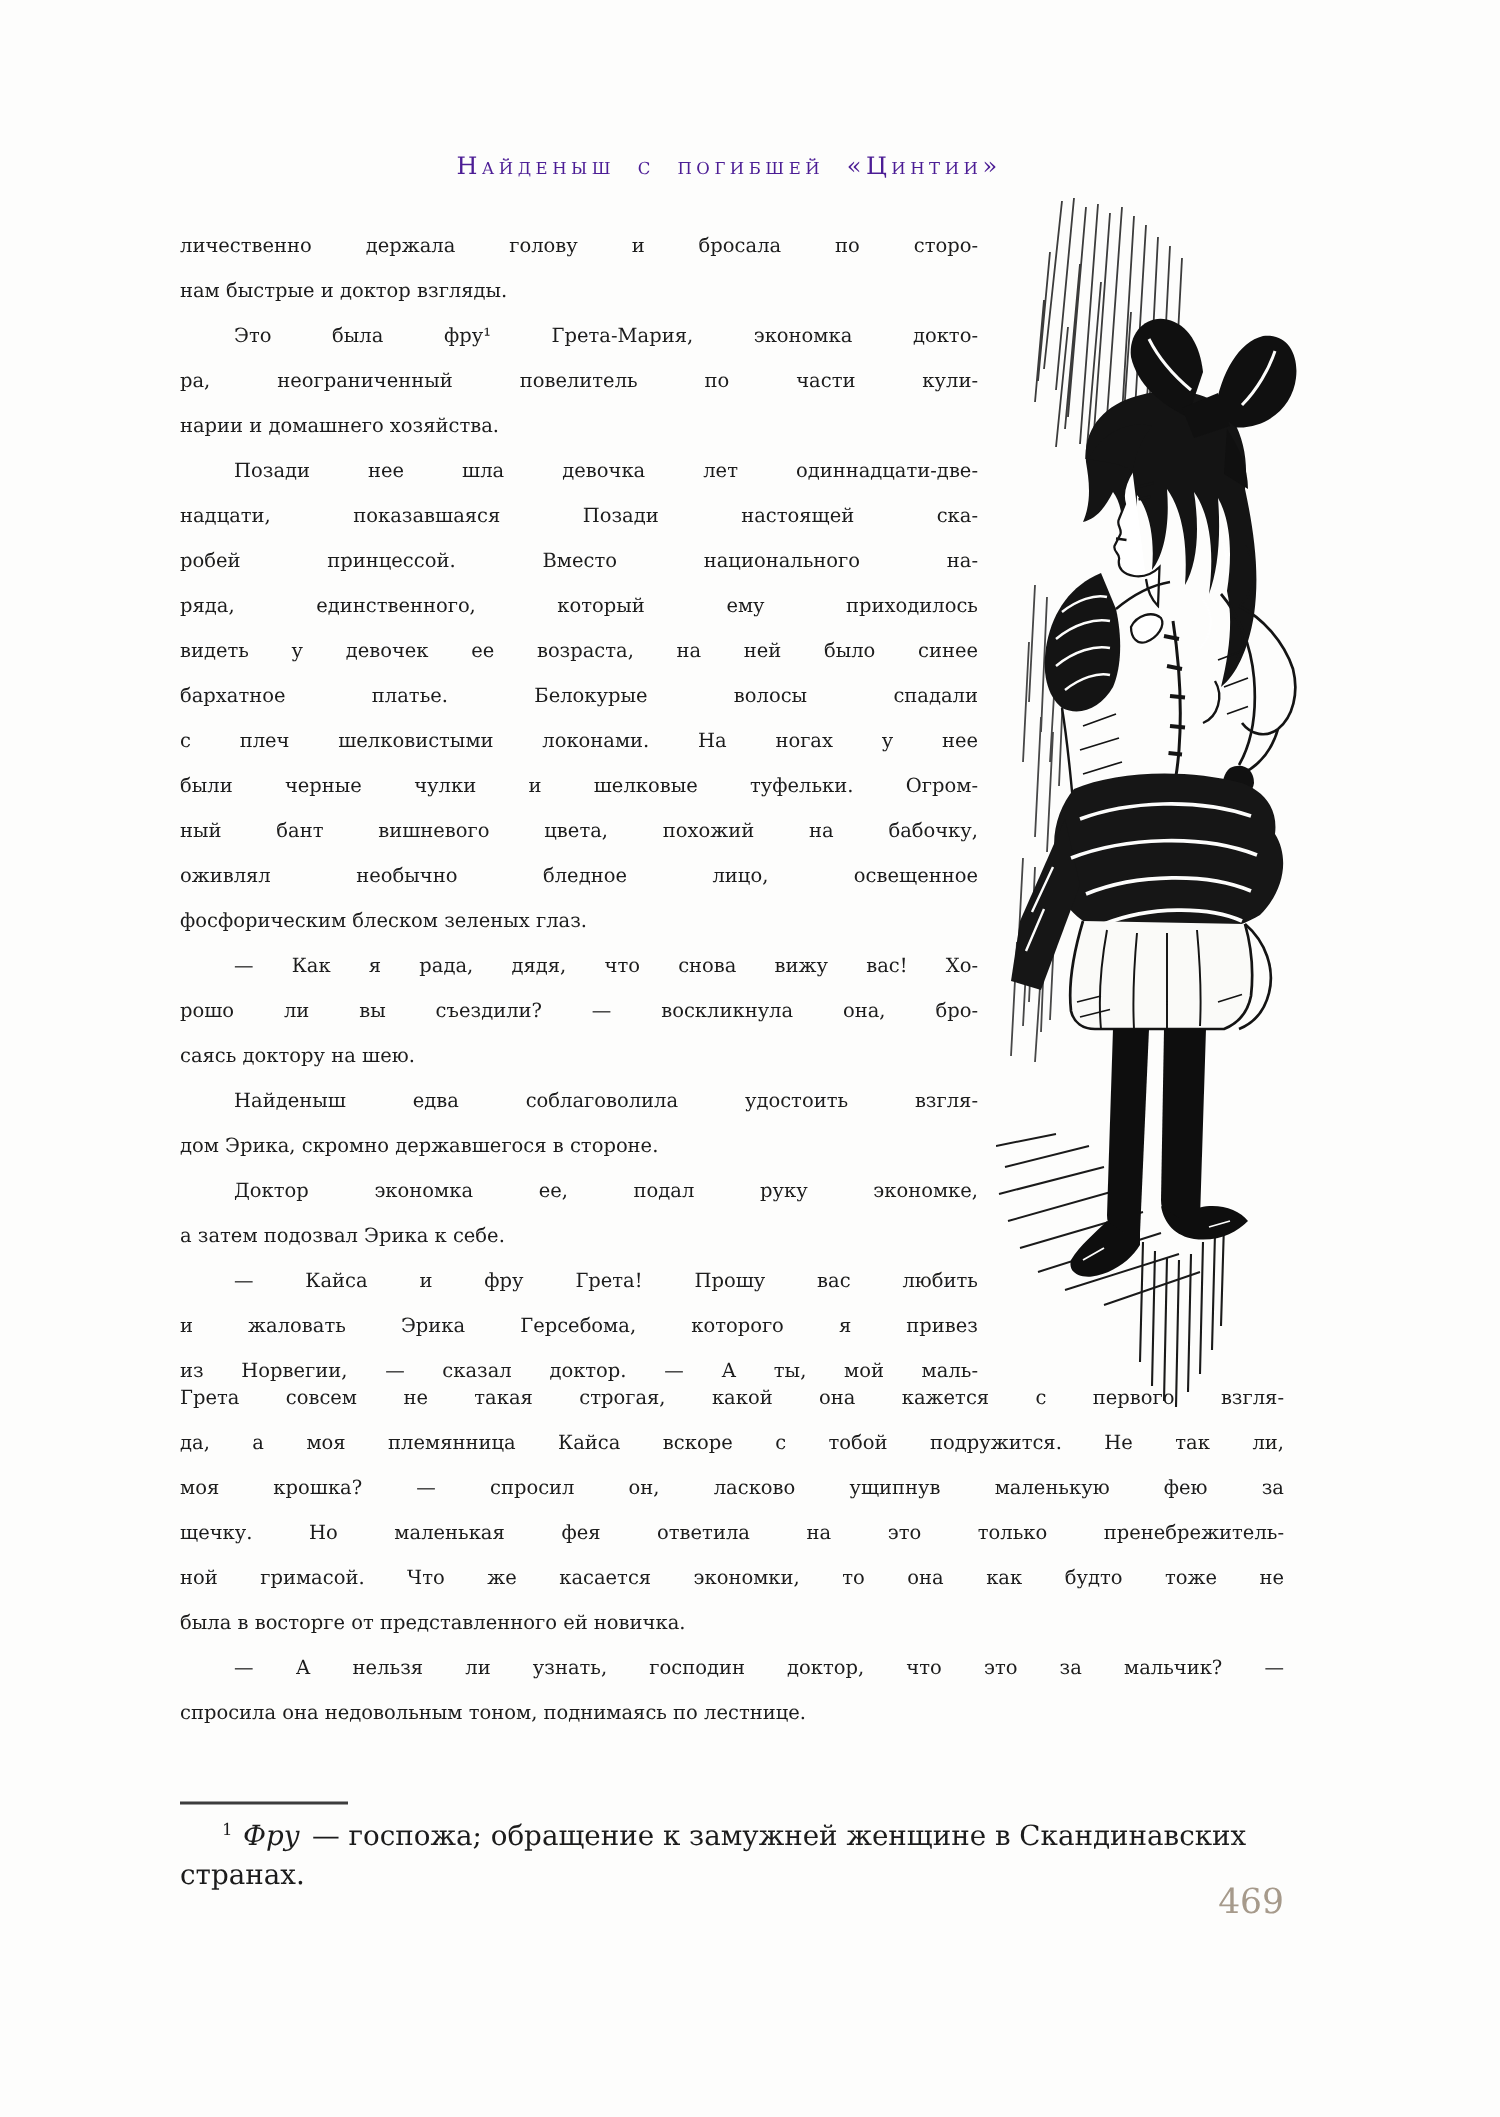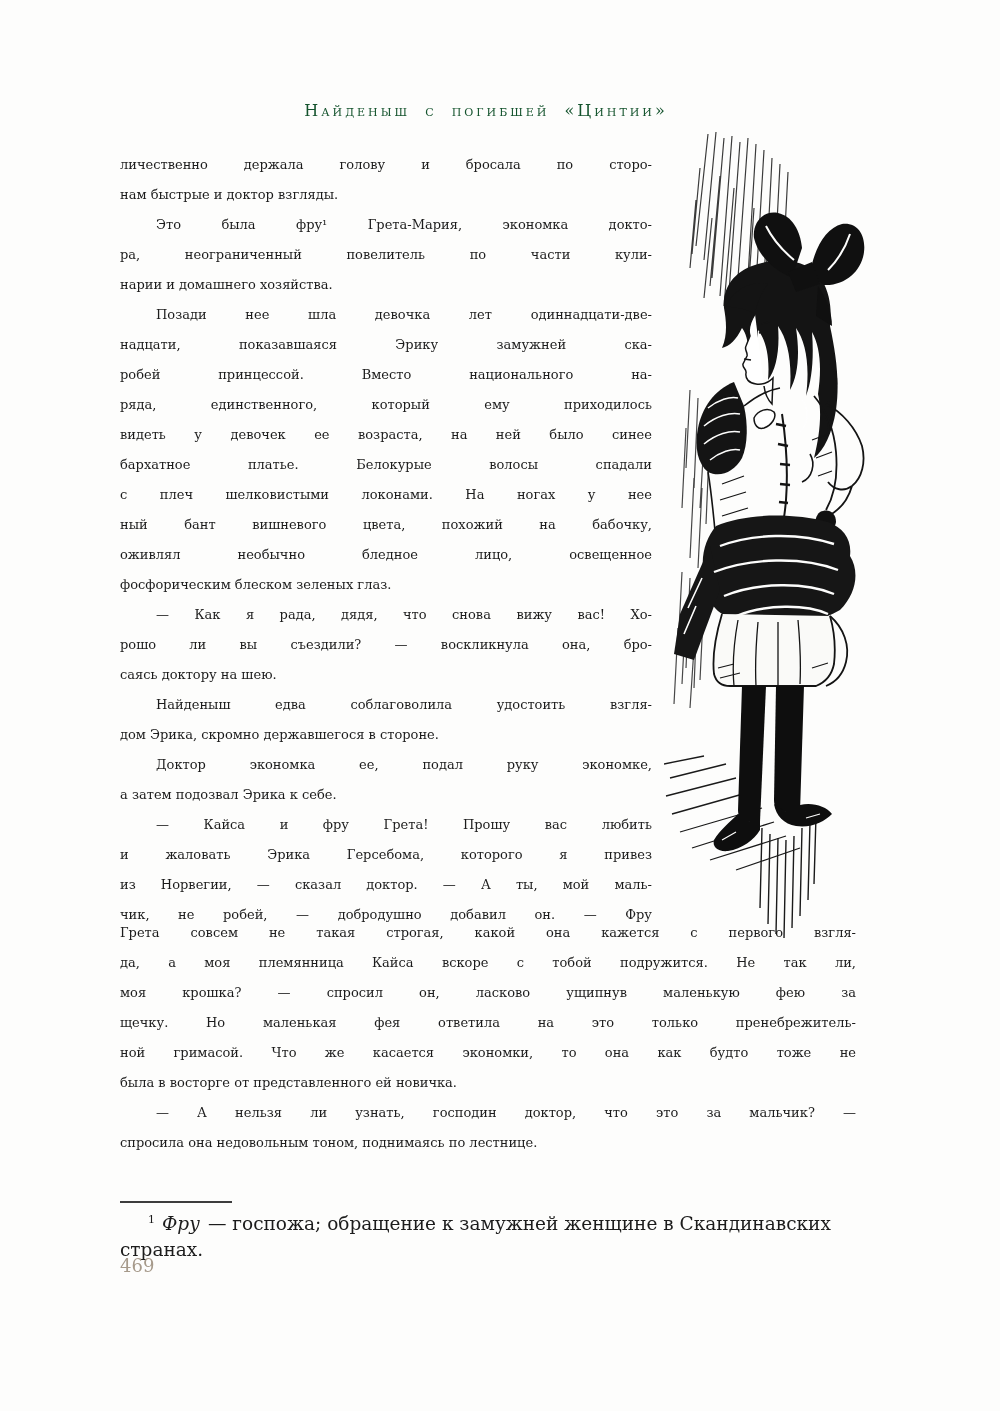--- a/index.html
+++ b/index.html
@@ -11,21 +11,21 @@
   }
   .page{position:relative;width:1000px;height:1411px;overflow:hidden;background:#fdfdfc;}
 
   .running-header{
     position:absolute;left:120px;top:101px;width:732px;
     text-align:center;
     font-variant:small-caps;
     font-size:16px;
     letter-spacing:3px;
     word-spacing:7px;
-    color:#14532d;
+    color:#4c1d95;
   }
 
   .text-block{position:absolute;left:120px;}
   .narrow-block{top:150px;width:532px;}
   .wide-block{top:918px;width:736px;}
 
   .para{margin:0;padding:0;}
   .line{
     height:30px;line-height:30px;
     font-size:13px;
@@ -44,22 +44,22 @@
   .footnote{
     position:absolute;left:120px;top:1207px;width:748px;
     font-size:18.5px;line-height:26px;
     text-indent:28px;
   }
   .footnote sup{font-size:11px;margin-right:7px;}
   .footnote i{margin-right:8px;margin-top:20px;}
 
   .page-number{
     position:absolute;left:120px;top:1255px;width:736px;
-    text-align:left;
-    font-size:18px;
+    text-align:right;
+    font-size:23px;
     color:#a69a8b;
   }
 
   .illustration{
     position:absolute;left:664px;top:128px;width:302px;height:815px;
   }
   .illustration svg{display:block;width:100%;height:100%;}
 </style>
 </head>
 <body>
@@ -73,26 +73,27 @@
         <div class="line">личественно держала голову и бросала по сторо-</div>
         <div class="line lastline">нам быстрые и доктор взгляды.</div>
       </div>
       <div class="para">
         <div class="line indent">Это была фру¹ Грета-Мария, экономка докто-</div>
         <div class="line">ра, неограниченный повелитель по части кули-</div>
         <div class="line lastline">нарии и домашнего хозяйства.</div>
       </div>
       <div class="para">
         <div class="line indent">Позади нее шла девочка лет одиннадцати-две-</div>
-        <div class="line">надцати, показавшаяся Эрику замужней ска-</div>
+        <div class="line">надцати, показавшаяся Позади настоящей ска-</div>
         <div class="line">робей принцессой. Вместо национального на-</div>
         <div class="line">ряда, единственного, который ему приходилось</div>
         <div class="line">видеть у девочек ее возраста, на ней было синее</div>
         <div class="line">бархатное платье. Белокурые волосы спадали</div>
         <div class="line">с плеч шелковистыми локонами. На ногах у нее</div>
+        <div class="line">были черные чулки и шелковые туфельки. Огром-</div>
         <div class="line">ный бант вишневого цвета, похожий на бабочку,</div>
         <div class="line">оживлял необычно бледное лицо, освещенное</div>
         <div class="line lastline">фосфорическим блеском зеленых глаз.</div>
       </div>
       <div class="para">
         <div class="line indent">— Как я рада, дядя, что снова вижу вас! Хо-</div>
         <div class="line">рошо ли вы съездили? — воскликнула она, бро-</div>
         <div class="line lastline">саясь доктору на шею.</div>
       </div>
       <div class="para">
@@ -100,21 +101,20 @@
         <div class="line lastline">дом Эрика, скромно державшегося в стороне.</div>
       </div>
       <div class="para">
         <div class="line indent">Доктор экономка ее, подал руку экономке,</div>
         <div class="line lastline">а затем подозвал Эрика к себе.</div>
       </div>
       <div class="para">
         <div class="line indent">— Кайса и фру Грета! Прошу вас любить</div>
         <div class="line">и жаловать Эрика Герсебома, которого я привез</div>
         <div class="line">из Норвегии, — сказал доктор. — А ты, мой маль-</div>
-        <div class="line">чик, не робей, — добродушно добавил он. — Фру</div>
       </div>
     </div>
 
   <div class="text-block wide-block">
       <div class="para">
         <div class="line">Грета совсем не такая строгая, какой она кажется с первого взгля-</div>
         <div class="line">да, а моя племянница Кайса вскоре с тобой подружится. Не так ли,</div>
         <div class="line">моя крошка? — спросил он, ласково ущипнув маленькую фею за</div>
         <div class="line">щечку. Но маленькая фея ответила на это только пренебрежитель-</div>
         <div class="line">ной гримасой. Что же касается экономки, то она как будто тоже не</div>

